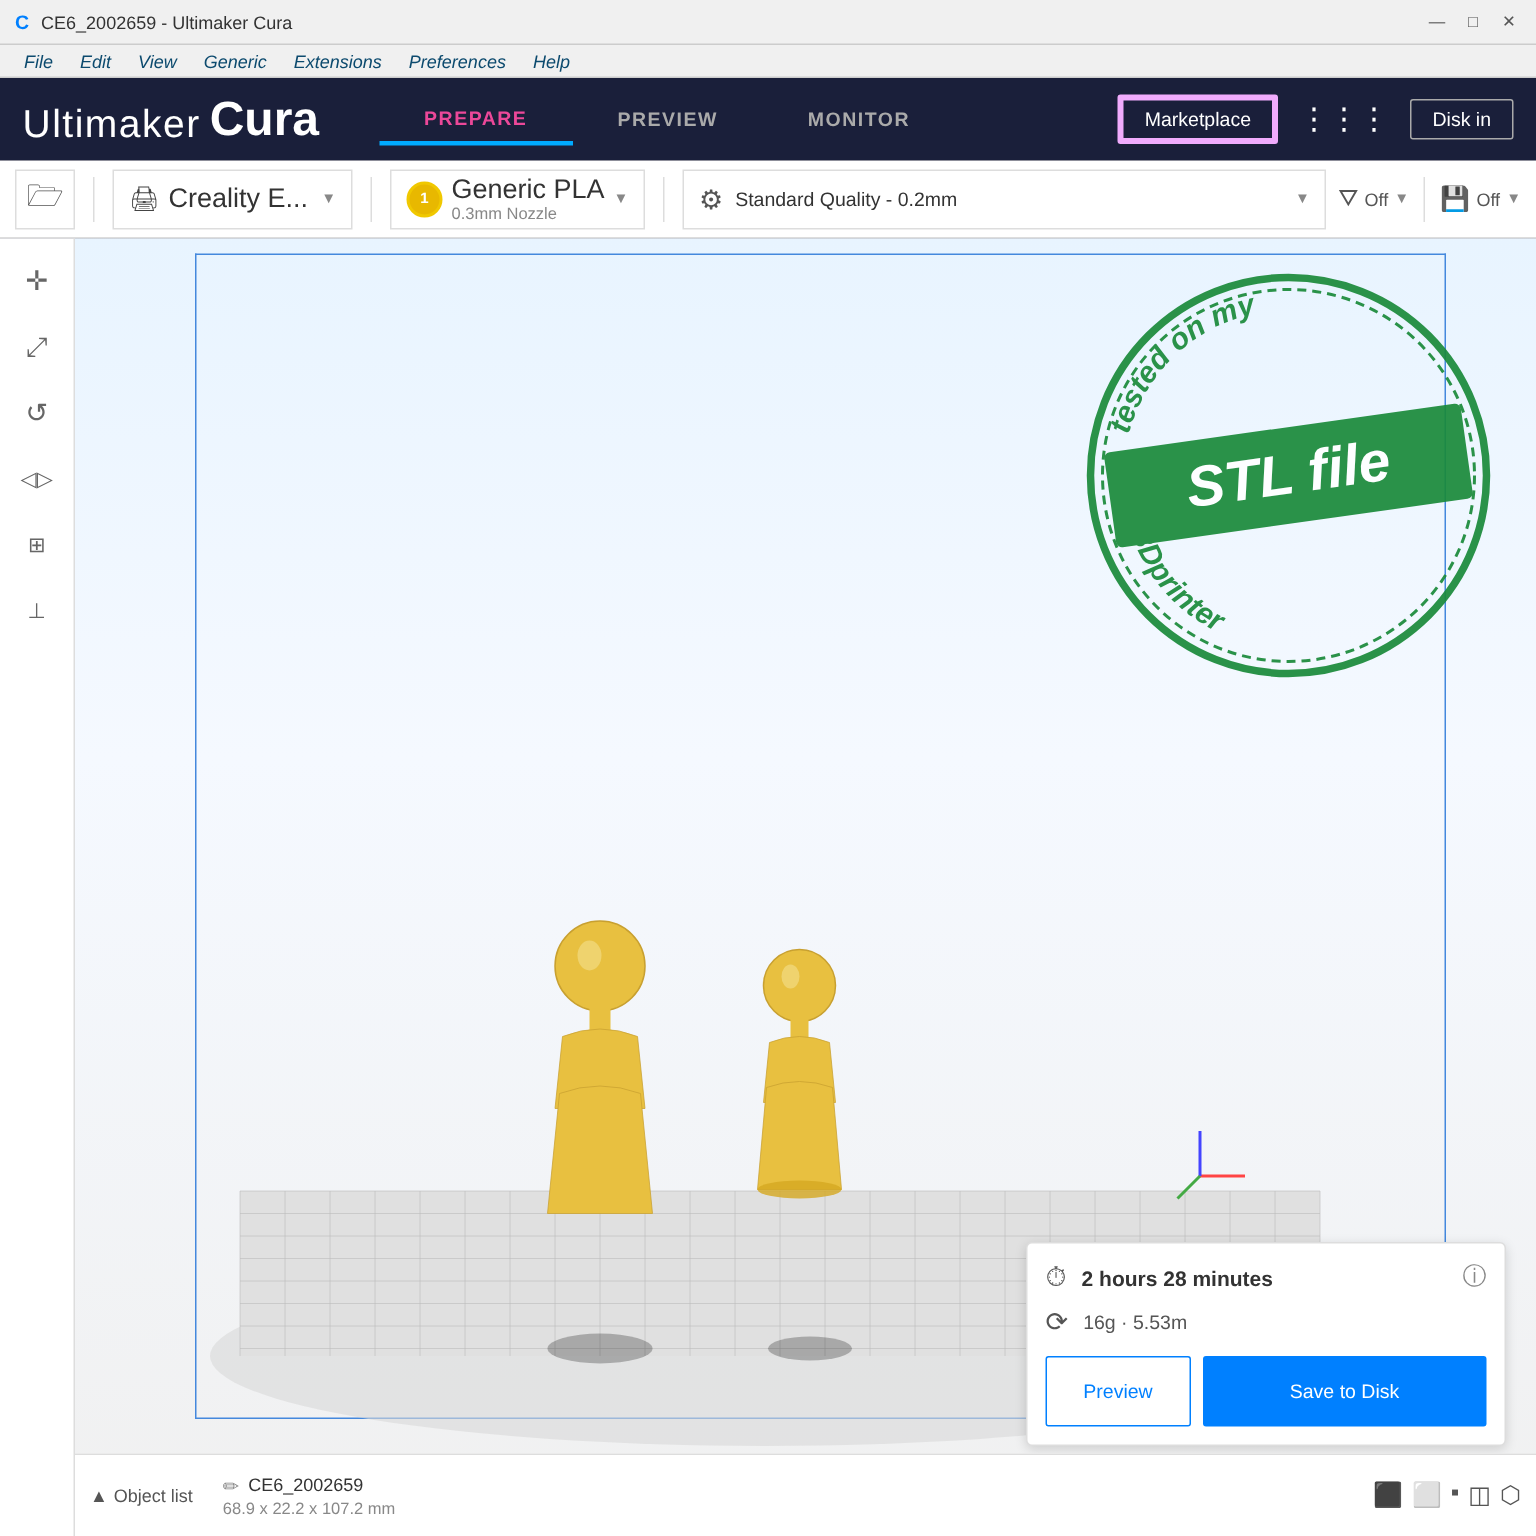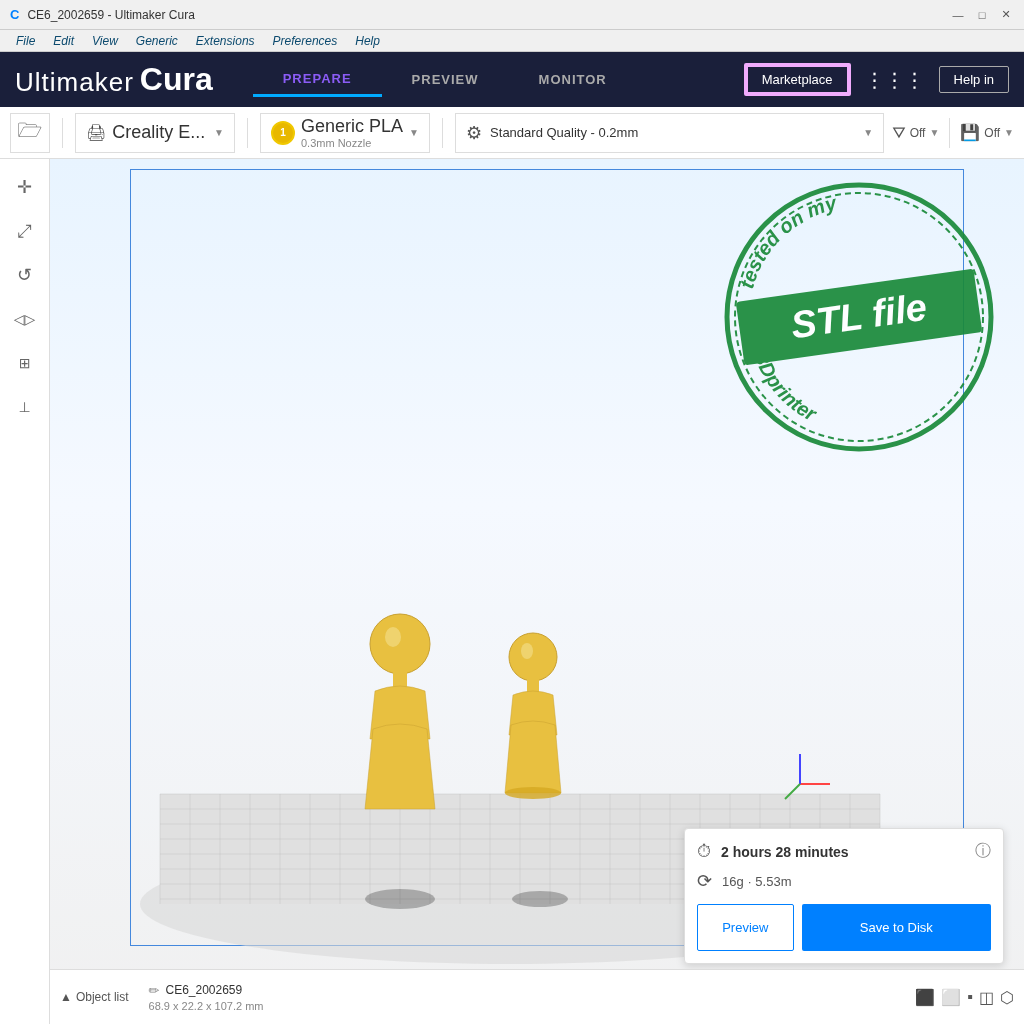--- a/index.html
+++ b/index.html
@@ -49,21 +49,21 @@
       font-size: 13px;
       font-weight: 600;
       padding: 8px 30px;
       cursor: pointer;
       letter-spacing: 1px;
       border: none;
       background: transparent;
       text-transform: uppercase;
     }
     .nav-tab.active {
-      color: #8b5cf6;
+      color: #ec4899;
       border-bottom: 3px solid #00aaff;
     }
     .header-right { margin-left: auto; display: flex; align-items: center; gap: 10px; }
     .marketplace-btn {
       border: 4px solid #f0abfc;
       color: white;
       background: transparent;
       padding: 5px 14px;
       font-size: 13px;
       cursor: pointer;
@@ -280,21 +280,21 @@
     <span class="logo-text-cura">Cura</span>
   </div>
   <div class="nav-tabs">
     <button class="nav-tab active">PREPARE</button>
     <button class="nav-tab">PREVIEW</button>
     <button class="nav-tab">MONITOR</button>
   </div>
   <div class="header-right">
     <button class="marketplace-btn">Marketplace</button>
     <span class="grid-icon">⋮⋮⋮</span>
-    <button class="signin-btn">Help in</button>
+    <button class="signin-btn">Disk in</button>
   </div>
 </div>
 
 <div class="toolbar">
   <div class="toolbar-folder">🗁</div>
   <div class="toolbar-separator"></div>
   <div class="toolbar-select">
     <span style="font-size:16px; color:#444;">🖨</span>
     <div class="toolbar-select-text">
       <span class="toolbar-select-main">Creality E...</span>

